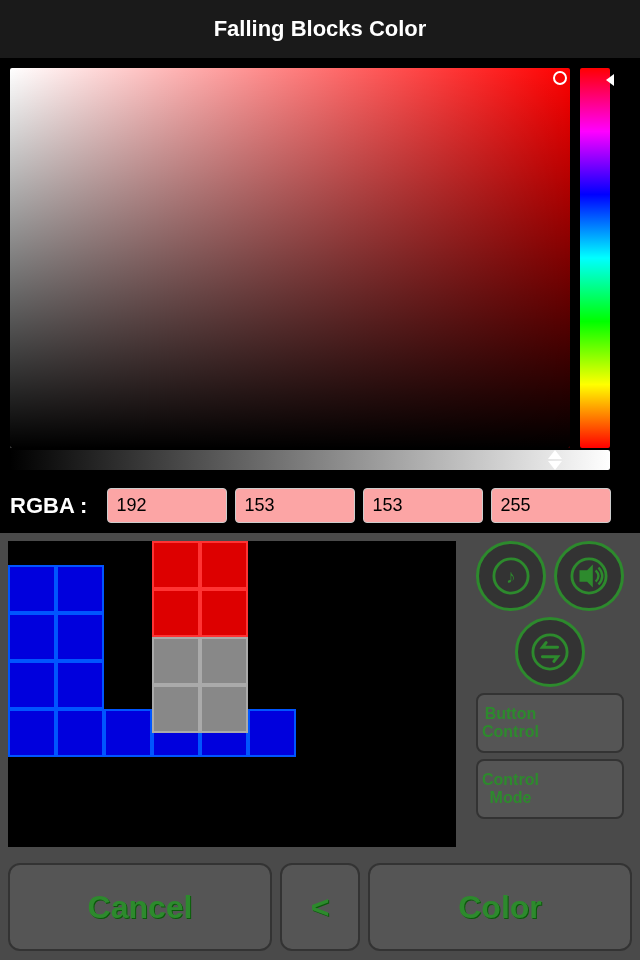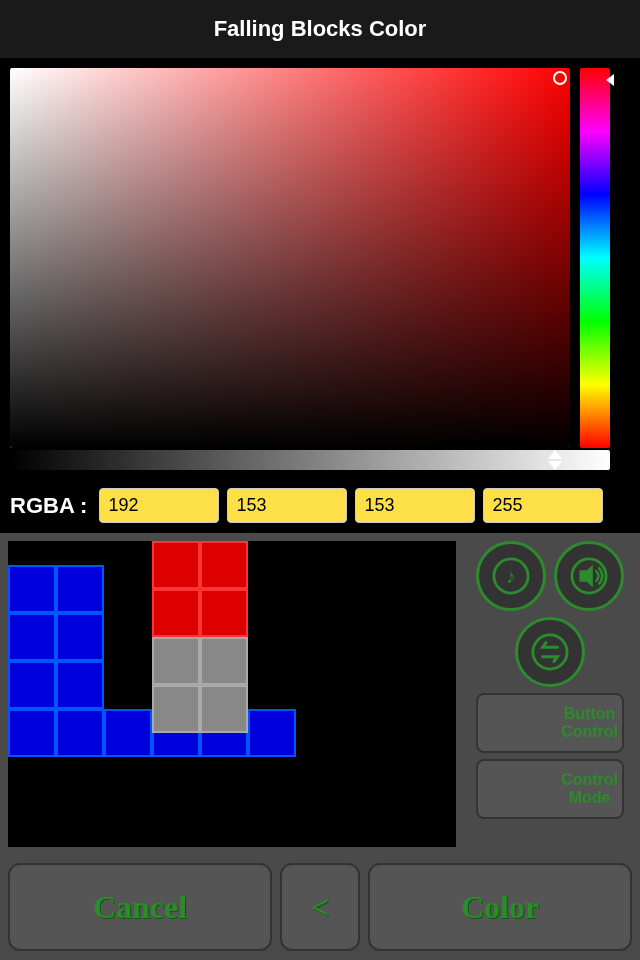--- a/index.html
+++ b/index.html
@@ -108,25 +108,25 @@
       display: flex;
       align-items: center;
       gap: 8px;
       background: #000;
     }
 
     #rgba-label {
       color: white;
       font-size: 22px;
       font-weight: bold;
-      margin-right: 4px;
+      margin-right: 12px;
     }
 
     .rgba-input {
-      background: #fde047;
+      background: #fca5a5;
       border: 1px solid #ccc;
       border-radius: 4px;
       padding: 6px 8px;
       font-size: 18px;
       text-align: left;
       width: 120px;
       color: #000;
     }
 
     
@@ -202,21 +202,21 @@
     }
 
     .mode-btn {
       width: 148px;
       height: 60px;
       background: #555;
       border-radius: 8px;
       border: 2px solid #333;
       display: flex;
       align-items: center;
-      justify-content: flex-end;
+      justify-content: flex-start;
       cursor: pointer;
       color: #2d8a2d;
       font-size: 16px;
       font-weight: bold;
       text-align: center;
       padding: 4px;
     }
 
     
     #bottom-buttons {
@@ -232,21 +232,21 @@
       background: #555;
       border-radius: 12px;
       border: 2px solid #333;
       display: flex;
       align-items: center;
       justify-content: center;
       cursor: pointer;
       color: #2d8a2d;
       font-size: 32px;
       font-weight: 900;
-      font-family: Liberation Serif, serif;
+      font-family: Liberation Sans, sans-serif;
       text-shadow: 1px 1px 0 #0a5a0a;
     }
 
     .bottom-btn-small {
       flex: 0 0 80px;
     }
 
     
     #alpha-container {
       position: relative;

